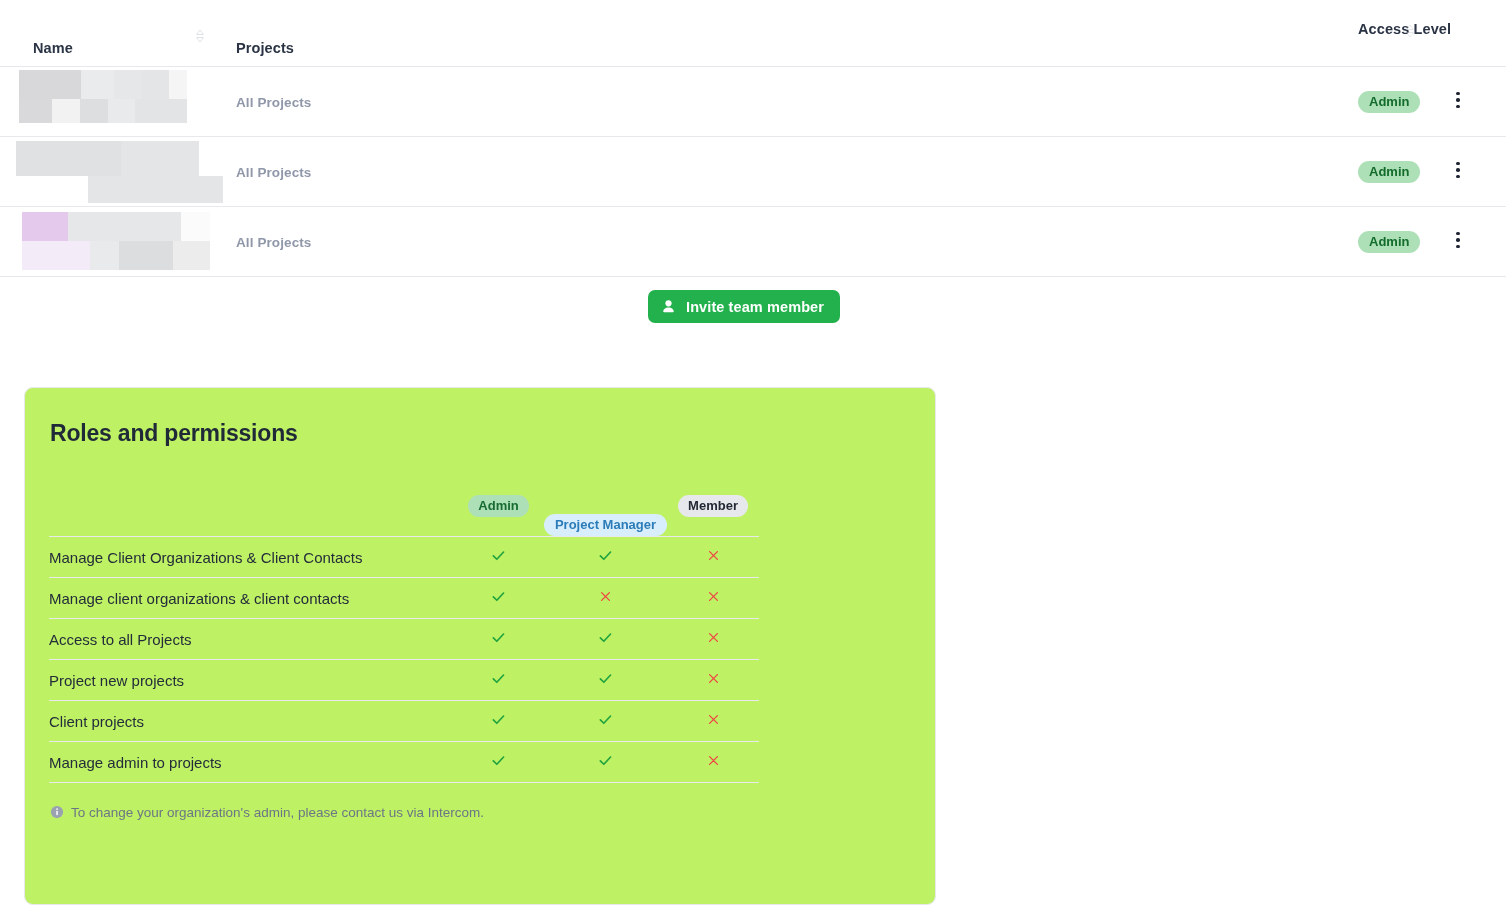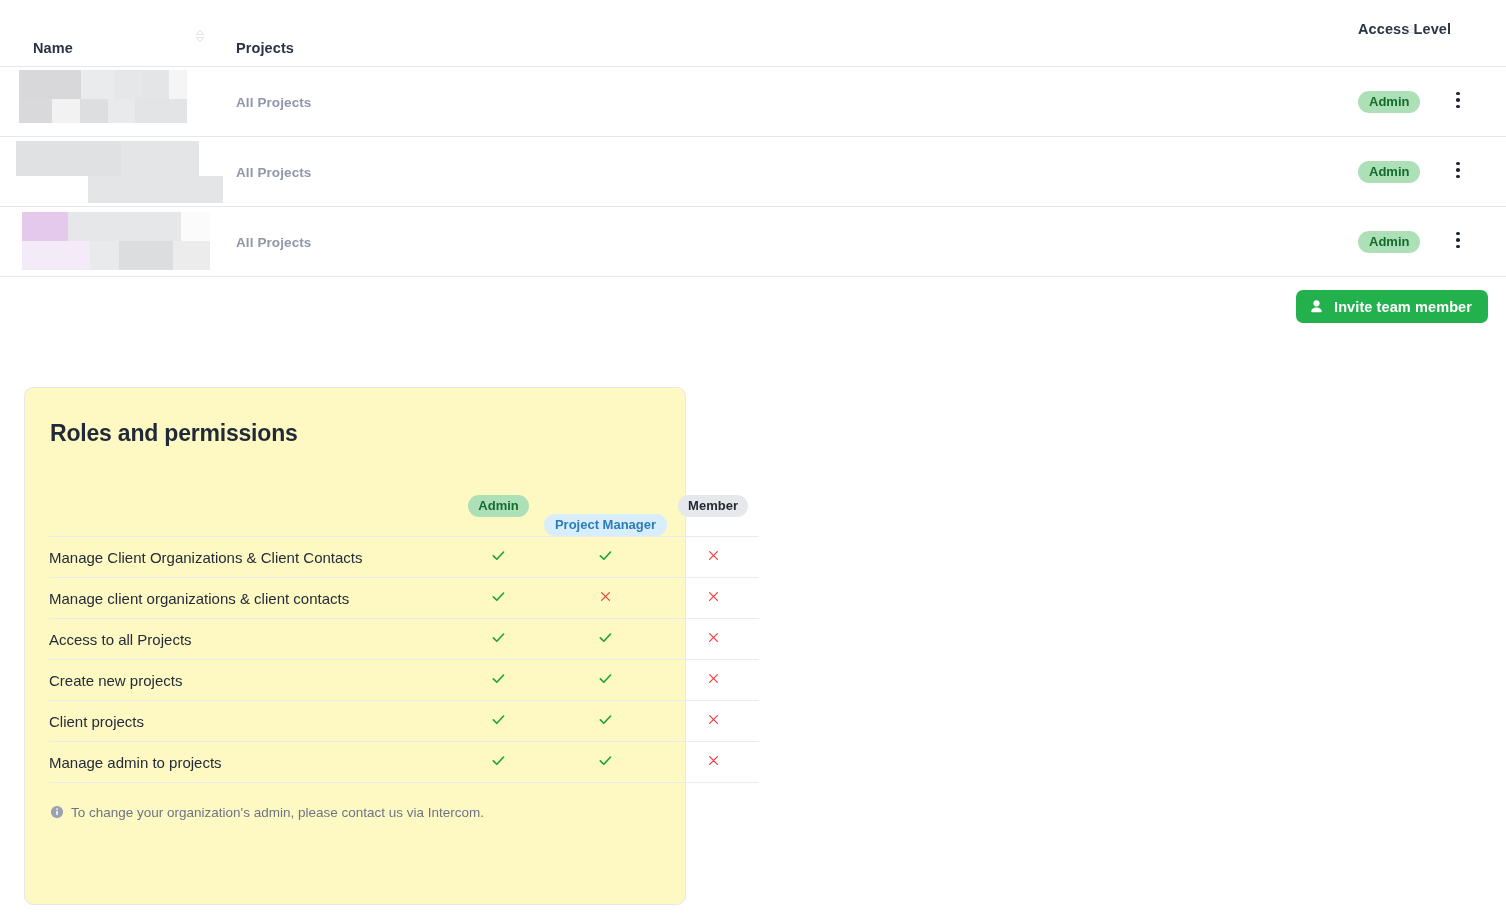--- a/index.html
+++ b/index.html
@@ -90,21 +90,21 @@
     margin: 0 auto 3px;
   }
   .kebab i:last-child { margin-bottom: 0; }
 
   
   .invite-wrap {
     position: absolute;
     left: 0; top: 290px;
     width: 1488px;
     display: flex;
-    justify-content: flex-end;
+    justify-content: center;
   }
   .invite-btn {
     display: inline-flex;
     align-items: center;
     gap: 10px;
     background: #22b14c;
     color: #ffffff;
     border: none;
     border-radius: 7px;
     height: 33px;
@@ -115,23 +115,23 @@
     letter-spacing: .1px;
     cursor: pointer;
   }
   .invite-btn .person-icon { display: flex; align-items: center; }
 
   
   .roles-card {
     position: absolute;
     left: 24px;
     top: 387px;
-    width: 662px;
+    width: 912px;
     height: 518px;
-    background: #fef9c3;
+    background: #bef264;
     border: 1px solid #e6e8ec;
     border-radius: 9px;
     padding: 24px;
   }
   .roles-title {
     font-size: 23px;
     font-weight: bold;
     color: #1f2937;
     letter-spacing: -.2px;
     margin: 8px 0 0 1px;
@@ -331,21 +331,21 @@
                   <path d="M2.5 8.4 L6.2 12 L13.4 4.3" fill="none" stroke="#21a33f" stroke-width="1.8" stroke-linecap="round" stroke-linejoin="round"></path>
                 </svg></span></td>
             <td class="perm-mark"><span class="mark"><svg width="15" height="15" viewBox="0 0 16 16">
                   <path d="M2.5 8.4 L6.2 12 L13.4 4.3" fill="none" stroke="#21a33f" stroke-width="1.8" stroke-linecap="round" stroke-linejoin="round"></path>
                 </svg></span></td>
             <td class="perm-mark"><span class="mark"><svg width="13" height="13" viewBox="0 0 16 16">
                   <path d="M3.2 3.2 L12.8 12.8 M12.8 3.2 L3.2 12.8" fill="none" stroke="#ef4444" stroke-width="1.6" stroke-linecap="round"></path>
                 </svg></span></td>
           </tr>
           <tr class="perm-row">
-            <td class="perm-label">Create new projects</td>
+            <td class="perm-label">Project new projects</td>
             <td class="perm-mark"><span class="mark"><svg width="15" height="15" viewBox="0 0 16 16">
                   <path d="M2.5 8.4 L6.2 12 L13.4 4.3" fill="none" stroke="#21a33f" stroke-width="1.8" stroke-linecap="round" stroke-linejoin="round"></path>
                 </svg></span></td>
             <td class="perm-mark"><span class="mark"><svg width="15" height="15" viewBox="0 0 16 16">
                   <path d="M2.5 8.4 L6.2 12 L13.4 4.3" fill="none" stroke="#21a33f" stroke-width="1.8" stroke-linecap="round" stroke-linejoin="round"></path>
                 </svg></span></td>
             <td class="perm-mark"><span class="mark"><svg width="13" height="13" viewBox="0 0 16 16">
                   <path d="M3.2 3.2 L12.8 12.8 M12.8 3.2 L3.2 12.8" fill="none" stroke="#ef4444" stroke-width="1.6" stroke-linecap="round"></path>
                 </svg></span></td>
           </tr>

